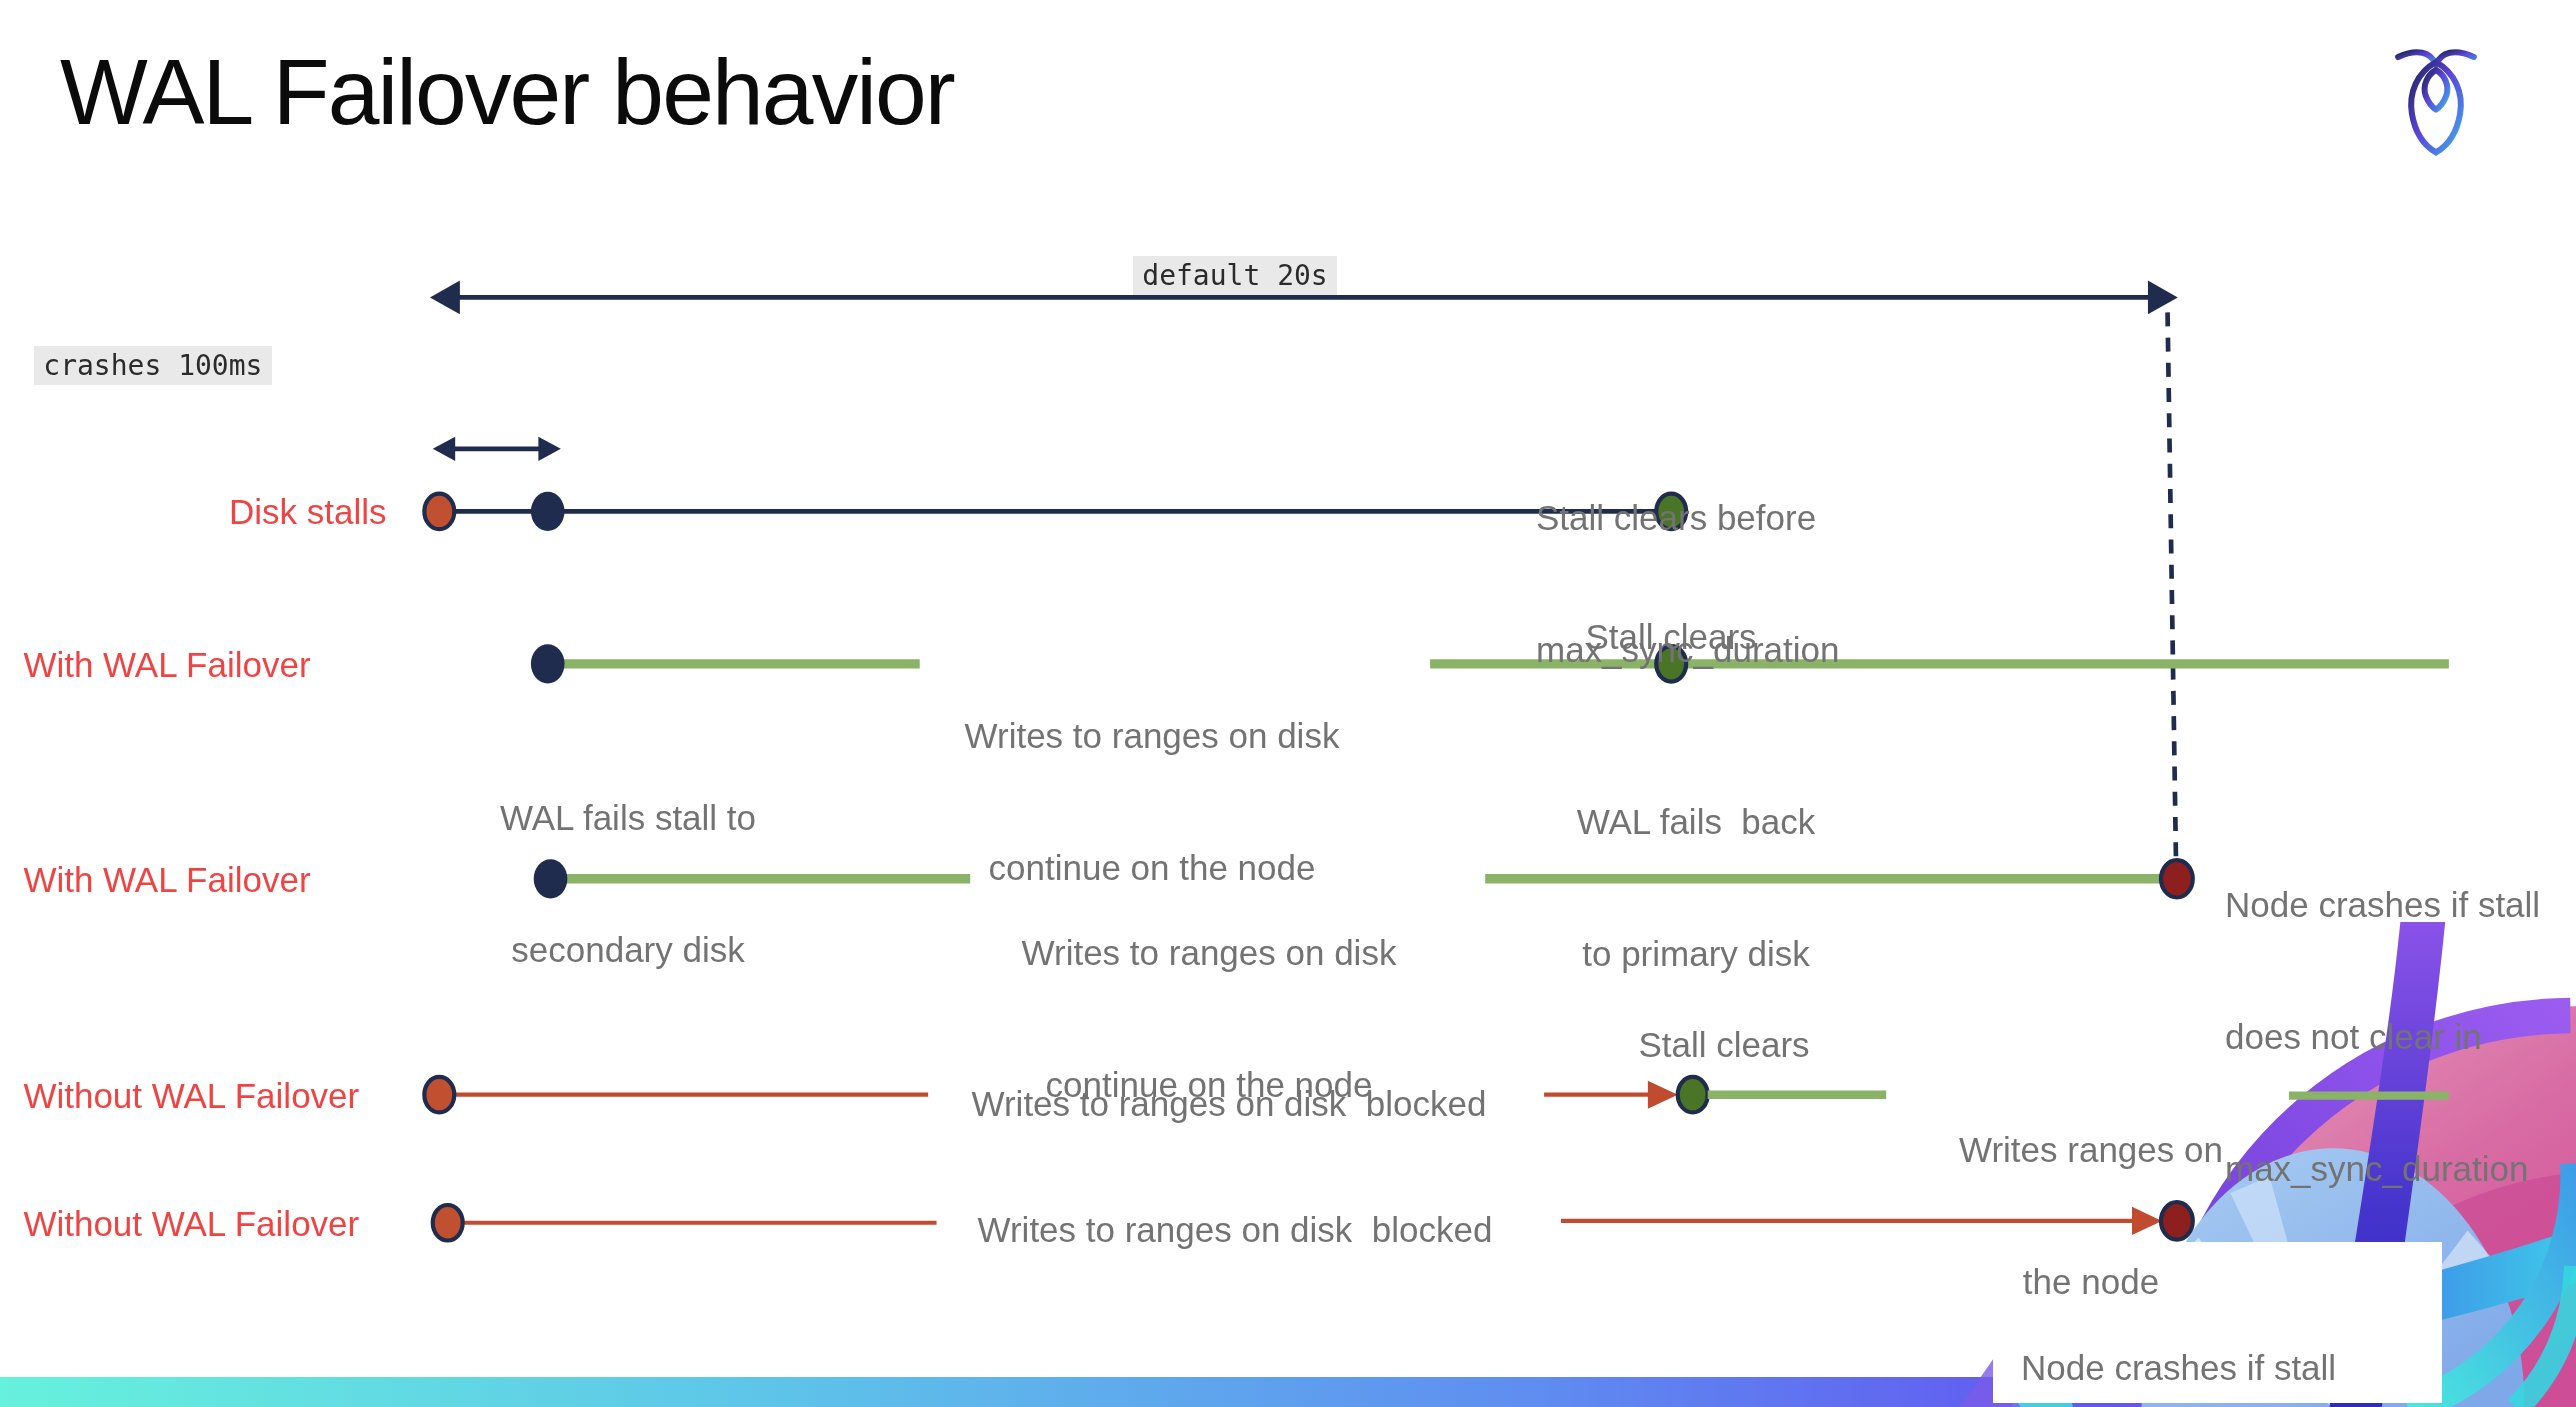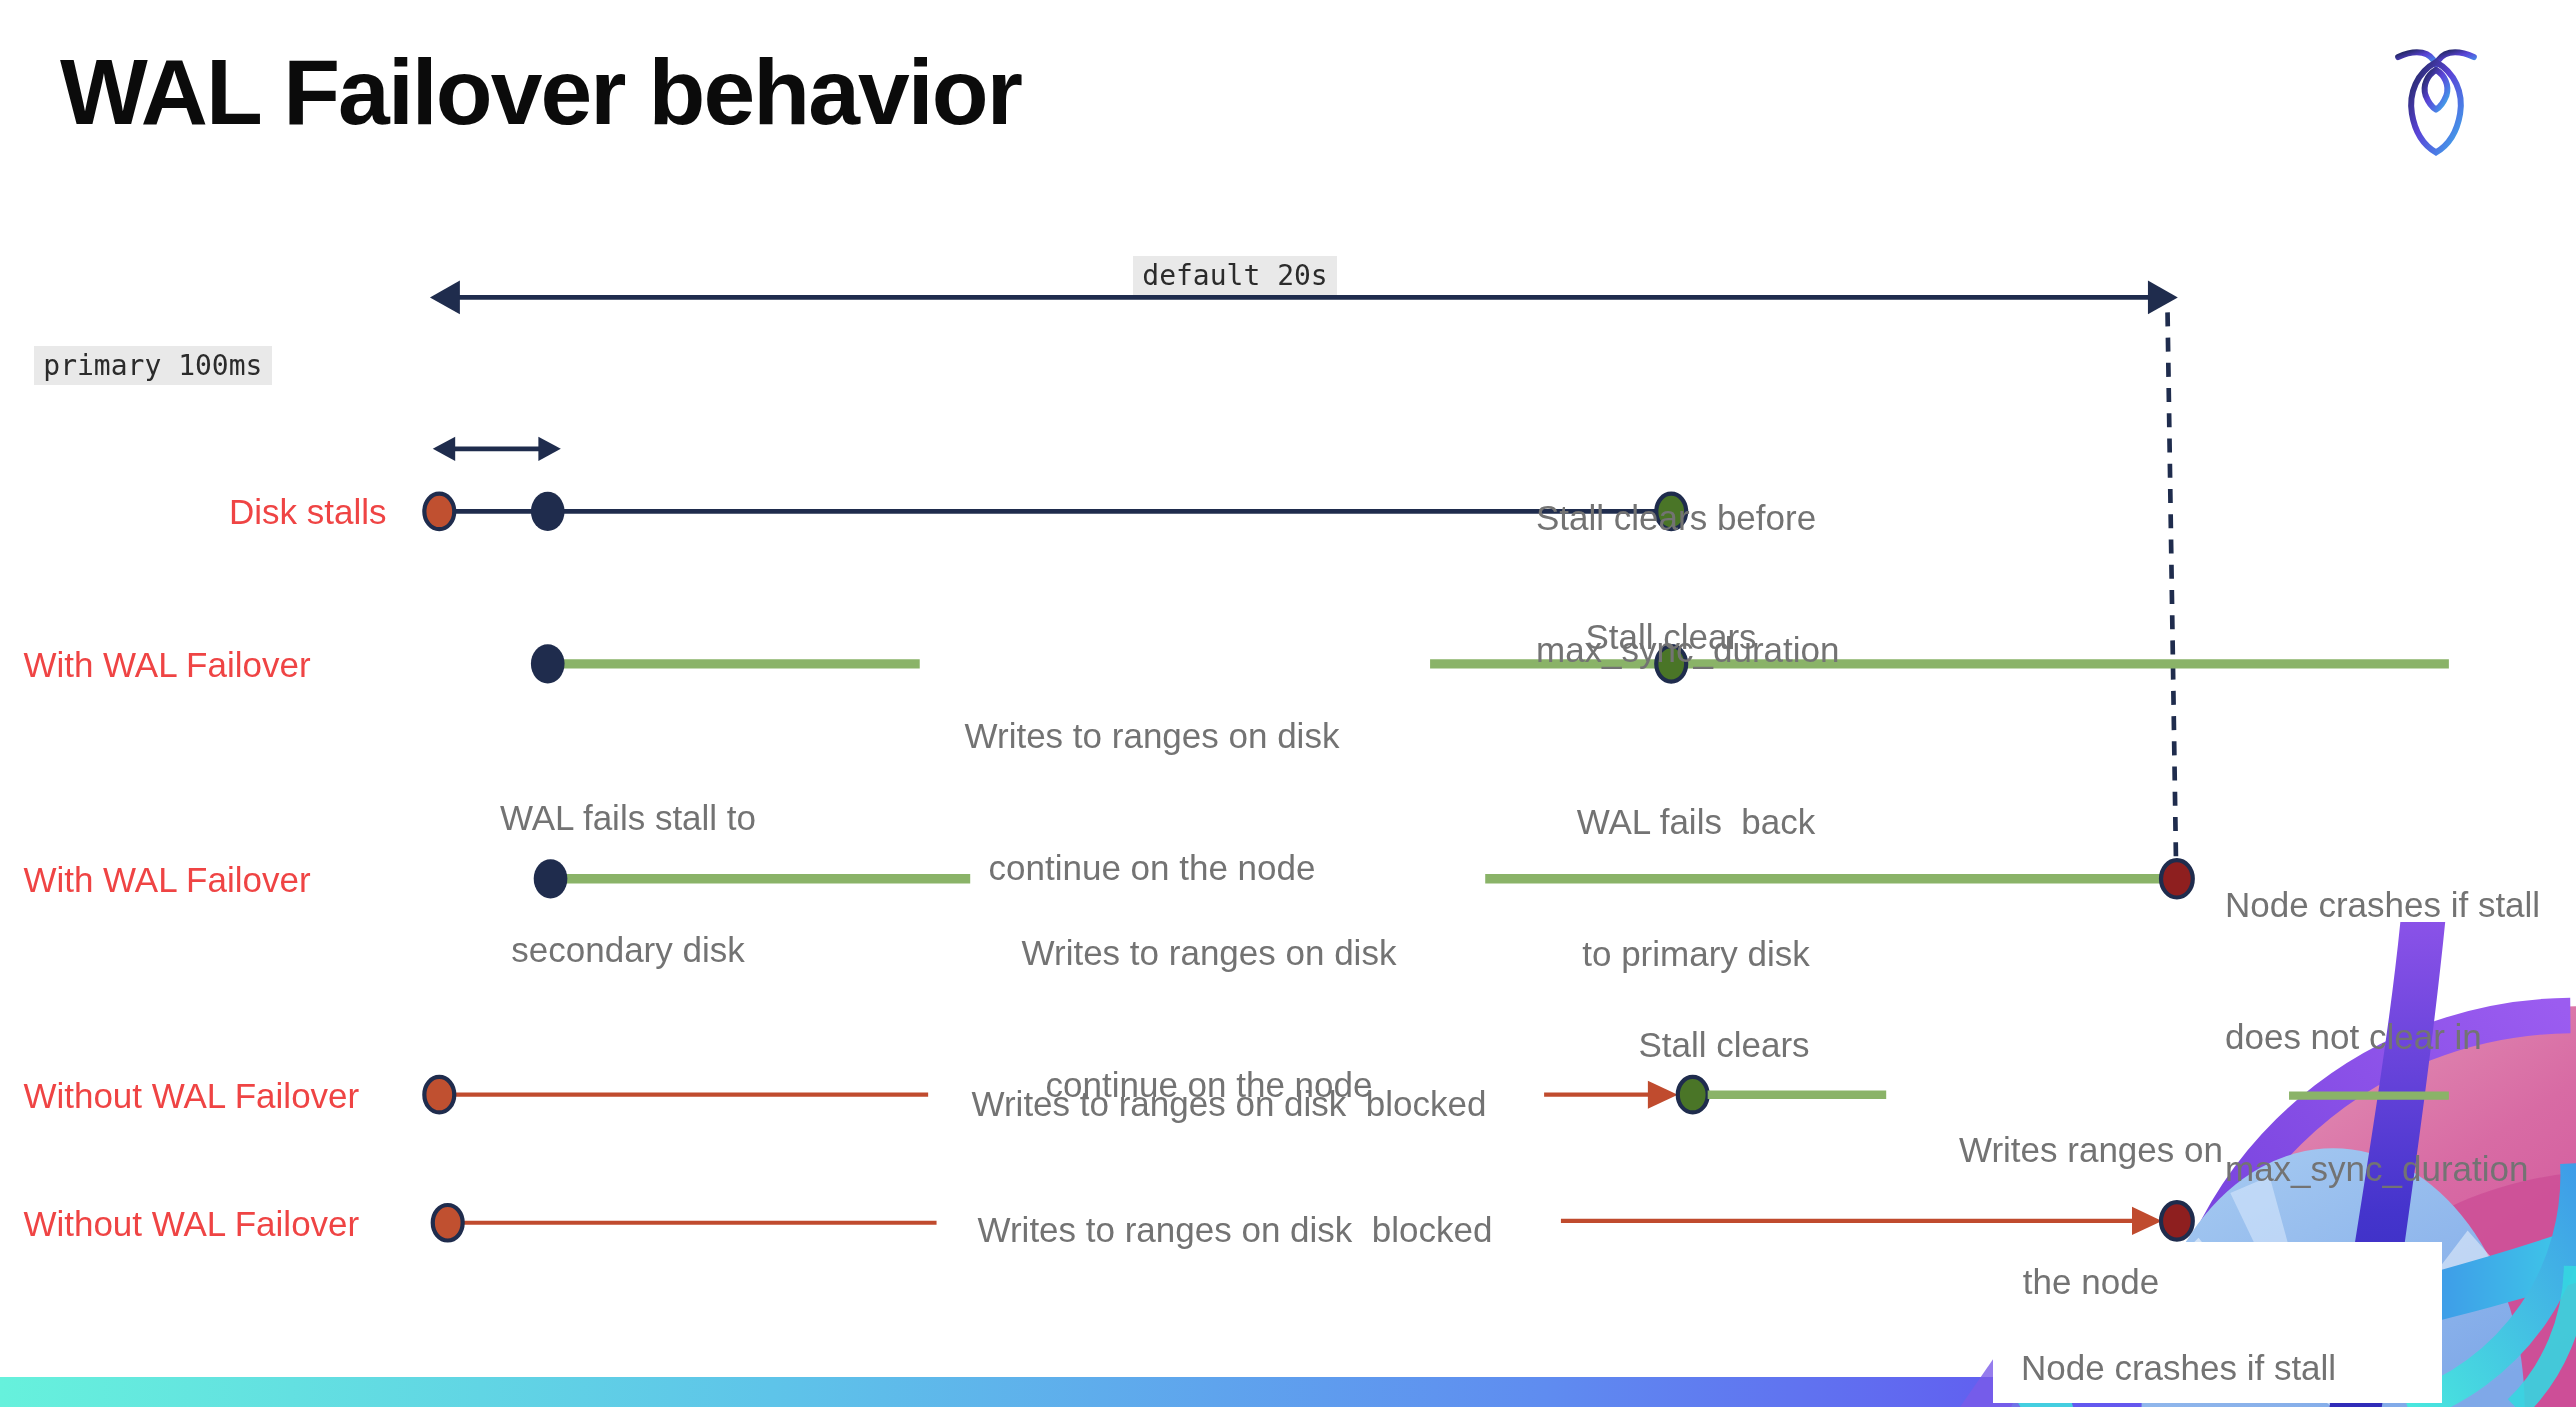--- a/index.html
+++ b/index.html
@@ -1,19 +1,19 @@
 <!DOCTYPE html>
 <html style="font-size:15px"><head>
 <meta charset="utf-8">
 <style>
   html,body{margin:0;padding:0;background:#fff;}
   #canvas{position:relative;width:2576px;height:1408px;overflow:hidden;background:#ffffff;
           font-family:"Liberation Sans",sans-serif;color:#1a1a1a;}
   .abs{position:absolute;}
-  #page-title{left:60px;top:39px;font-size:93px;font-weight:bold;letter-spacing:-1.9px;color:#0b0b0b;}
+  #page-title{left:60px;top:39px;font-size:93px;font-weight:normal;letter-spacing:-1.9px;color:#0b0b0b;}
   .code-label{font-family:"DejaVu Sans Mono",monospace;font-size:28px;color:#2b2b2b;
               background:#e9e9e9;padding:3.7px 9.3px;line-height:32px;display:inline-block;white-space:pre;}
   .code-stack div{margin-bottom:4.7px;text-decoration:underline;}
   .row-label{font-size:35px;color:#ef4444;}
   .note{font-size:35px;line-height:44px;color:#737373;white-space:pre-wrap;}
   .center{transform:translateX(-50%);text-align:center;margin-top:8px;}
   #overlay{position:absolute;left:0;top:0;z-index:40;pointer-events:none;}
   #brand-art{position:absolute;left:1922px;top:922px;z-index:20;}
   #bottom-bar{position:absolute;left:0;top:1377px;width:2576px;height:31px;z-index:10;
     background:linear-gradient(90deg,#66f1dc 0%,#5ec4e9 30%,#5f8cf0 60%,#6159f0 80%,#7c49e4 100%);}
@@ -44,21 +44,21 @@
       <path d="M50,22 C72,34 82,58 78,82 C74,106 62,120 50,127 C38,120 26,106 22,82 C18,58 28,34 50,22 Z"></path>
       <path d="M50,31 C60,37 66,49 62,61 C58,71 54,75 50,77 C46,75 42,71 38,61 C34,49 40,37 50,31 Z"></path>
       <path d="M50,77 L50,113"></path>
     </g>
   </svg>
 
   <div class="abs code-stack z50" style="left:1133px;top:256px;">
     <div><span class="code-label">default 20s</span></div>
   </div>
   <div class="abs code-stack z50" style="left:34px;top:346px;">
-    <div><span class="code-label">primary 100ms</span></div>
+    <div><span class="code-label">crashes 100ms</span></div>
   </div>
 
   <div class="abs row-label z50" style="left:229px;top:492px;">Disk stalls</div>
   <div class="abs row-label z50" style="left:23.4px;top:645px;">With WAL Failover</div>
   <div class="abs row-label z50" style="left:23.4px;top:860px;">With WAL Failover</div>
   <div class="abs row-label z50" style="left:23.4px;top:1076px;">Without WAL Failover</div>
   <div class="abs row-label z50" style="left:23.4px;top:1204px;">Without WAL Failover</div>
 
   <div class="abs note z50" style="left:1536px;top:408px;">
     <div>Stall clears before</div>

